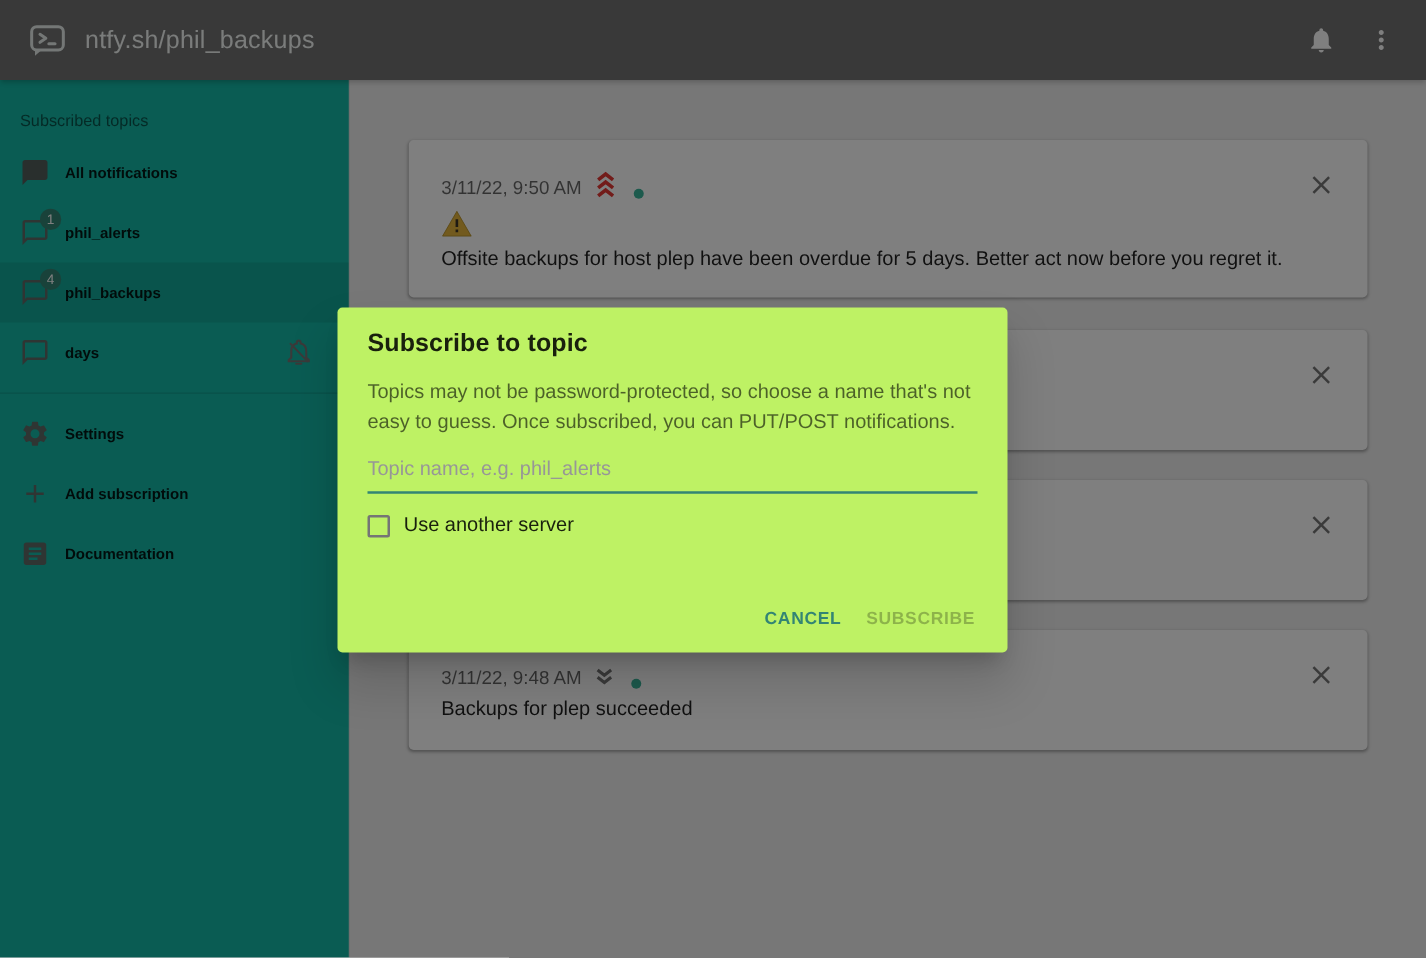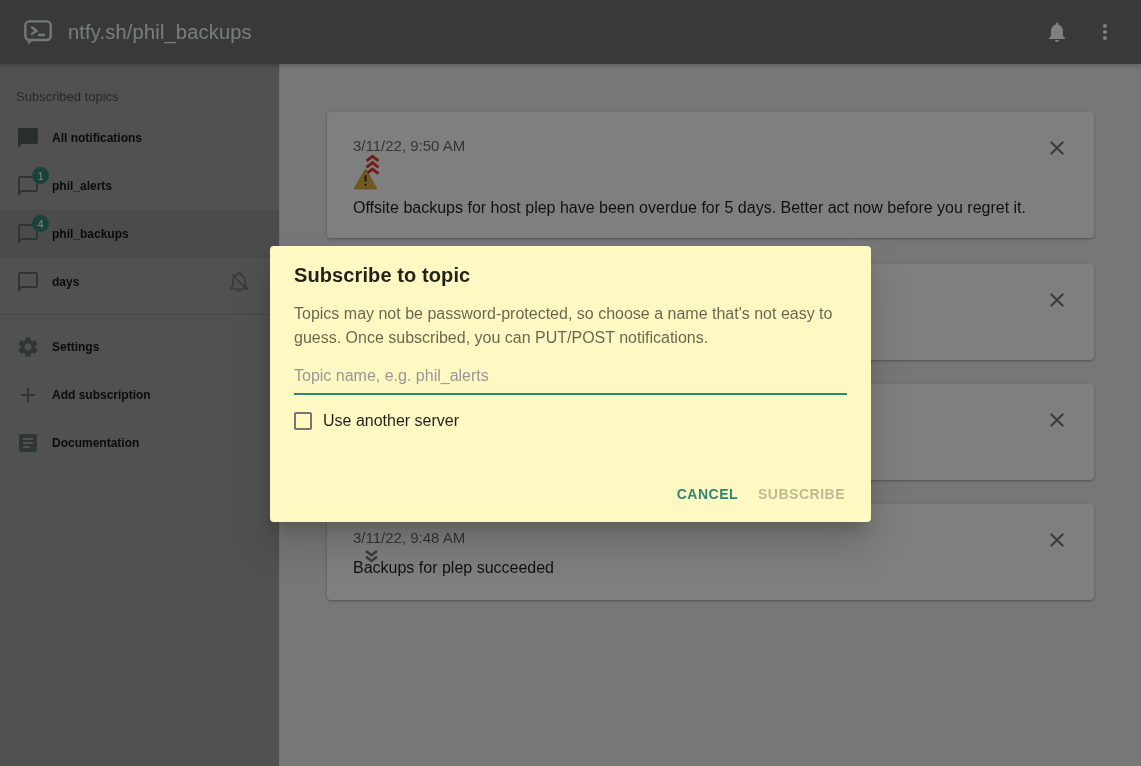--- a/index.html
+++ b/index.html
@@ -32,21 +32,21 @@
     padding: 0; cursor: pointer; display: inline-flex;
     align-items: center; justify-content: center;
   }
   .appbar .iconbtn { color: #ffffff; }
   .appbar .iconbtn + .iconbtn { margin-left: 24px; }
   .appbar svg { display: block; }
 
   
   .sidebar {
     position: absolute; left: 0; top: 64px; width: 280px; bottom: 0;
-    background: #a3a3a3;
+    background: #14b8a6;
     border-right: 1px solid #e0e0e0;
     z-index: 2;
   }
   .subheader {
     padding: 25px 16px 10px 16px;
     font-size: 13px; font-weight: 500;
     color: rgba(0,0,0,0.54);
   }
   .nav-item {
     height: 48px; display: flex; align-items: center;
@@ -77,41 +77,41 @@
   }
   #card-1 { top: 112px; height: 126px; }
   #card-2 { top: 264px; height: 96px; }
   #card-3 { top: 384px; height: 96px; }
   #card-4 { top: 504px; height: 96px; }
   .card .close {
     position: absolute; top: 24px; right: 25px;
     color: rgba(0,0,0,0.54);
   }
   .card-inner { padding: 25px 64px 0 26px; }
-  .ts-row { display: flex; align-items: flex-start; height: 22px; flex-direction: column; }
+  .ts-row { display: flex; align-items: flex-end; height: 22px; }
   .ts { font-size: 15px; color: rgba(0,0,0,0.6); }
   .prio { margin-left: 7px; display: inline-flex; }
   .dot {
     width: 8px; height: 8px; border-radius: 50%;
     background: #3ab49a; margin-left: 10px;
   }
   .card-title-row { display: flex; align-items: center; margin-top: 5px; height: 30px; }
   .warn-icon { width: 25px; height: 25px; margin-right: 10px; flex: 0 0 auto; }
   .card-title { font-size: 22px; font-weight: 400; color: rgba(0,0,0,0.87); }
   .card-body { margin-top: 5px; font-size: 16px; color: rgba(0,0,0,0.87); white-space: nowrap; }
   #card-4 .card-body { margin-top: 8px; }
 
   
   .backdrop {
     position: absolute; left: 0; top: 0; right: 0; bottom: 0;
     background: rgba(0,0,0,0.5); z-index: 10;
   }
   .dialog {
-    position: absolute; left: 270px; top: 246px; width: 601px; height: 276px;
-    background: #fef9c3; border-radius: 4px; z-index: 20;
+    position: absolute; left: 270px; top: 246px; width: 536px; height: 276px;
+    background: #bef264; border-radius: 4px; z-index: 20;
     box-shadow: 0 11px 15px -7px rgba(0,0,0,0.2), 0 24px 38px 3px rgba(0,0,0,0.14);
     padding: 0 24px;
   }
   .dialog h2 {
     padding-top: 18px; font-size: 20px; font-weight: 700;
     color: rgba(0,0,0,0.87); letter-spacing: 0.1px;
   }
   .dialog .desc {
     margin-top: 15px; font-size: 16px; line-height: 24px;
     color: rgba(0,0,0,0.6);

